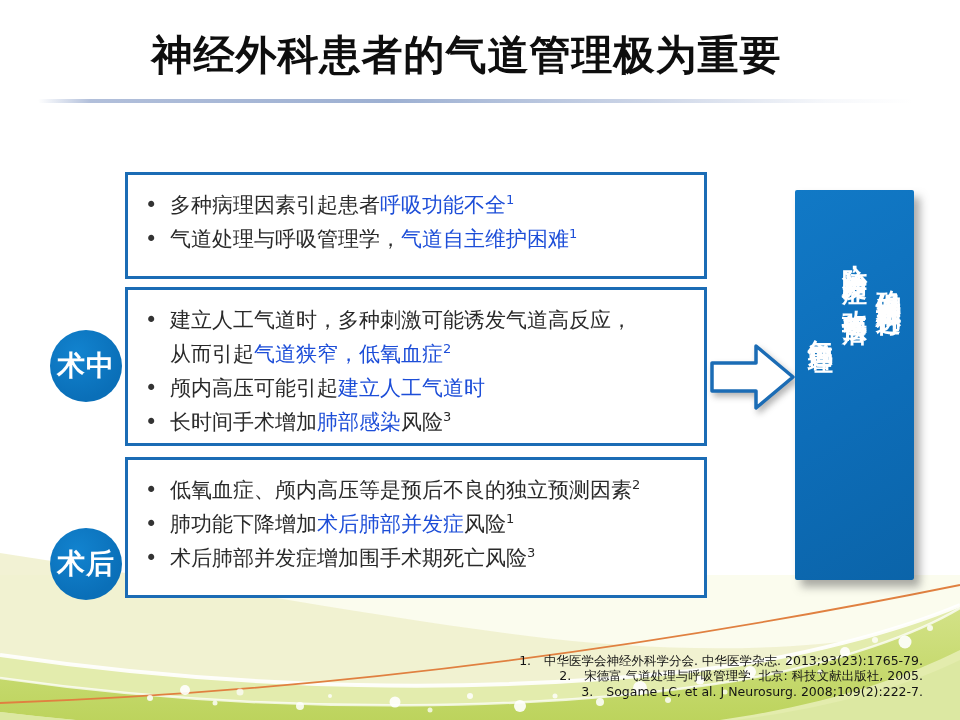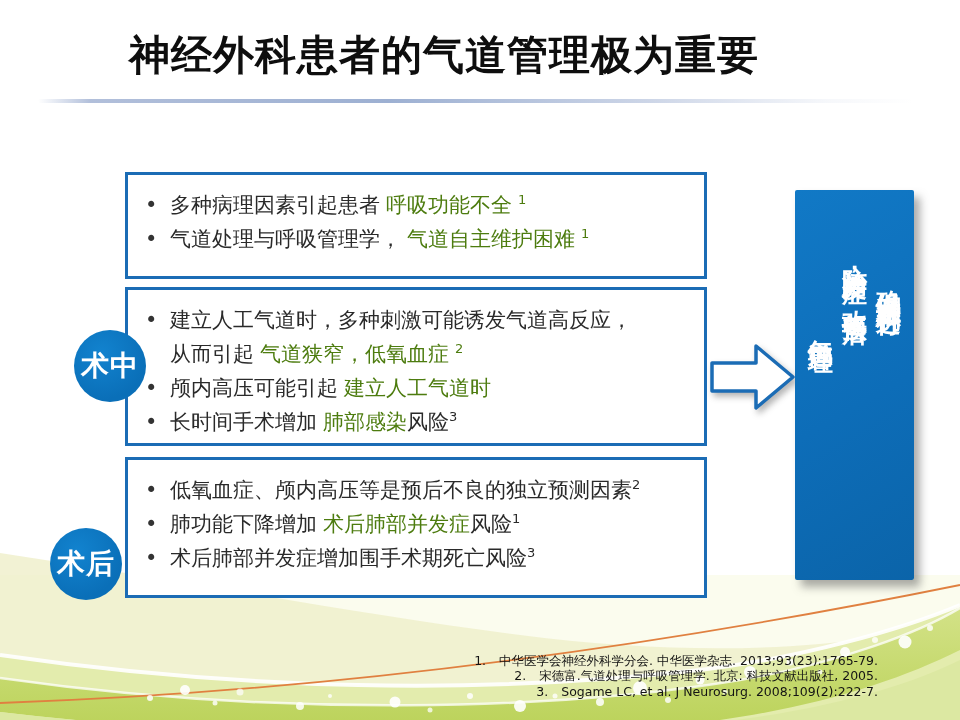--- a/index.html
+++ b/index.html
@@ -1,21 +1,21 @@
 <!DOCTYPE html>
 <html><head>
 <meta charset="utf-8">
 <style>
   html,body{margin:0;padding:0;}
   body{
     width:960px;height:720px;position:relative;overflow:hidden;
     background:#ffffff;
     font-family:"DejaVu Sans","Liberation Sans",sans-serif;
   }
-  .slide{position:absolute;inset:0;width:888px;height:720px;}
+  .slide{position:absolute;inset:0;width:888px;height:720px;padding-left:45px;}
 
   
   .title{
     position:absolute;top:28px;left:0;width:100%;
     text-align:center;font-size:41px;font-weight:800;color:#0e0e0e;
     letter-spacing:1px;margin:0;
   }
   .title-rule{
     position:absolute;top:99px;left:38px;width:876px;height:4px;
     background:linear-gradient(to right,
@@ -39,27 +39,27 @@
   .box-intra{top:287px;height:159px;}
   .box-post{top:457px;height:141px;}
 
   .badge{
     position:absolute;left:50px;width:72px;height:72px;border-radius:50%;
     background:radial-gradient(circle at 38% 32%, #1283cf 0%, #0a6fb8 70%);
     color:#fff;font-weight:800;font-size:28px;letter-spacing:1px;
     display:flex;align-items:center;justify-content:center;z-index:3;
   }
   .badge-pre {top:194px;}
-  .badge-intra{top:330px;margin-left:24px;}
+  .badge-intra{top:330px;}
   .badge-post{top:528px;}
 
   .bullet{display:flex;font-size:21px;line-height:34px;color:#2a2a2a;}
   .bullet .dot{width:25px;flex:none;padding-left:5px;color:#333;}
   .bullet .bullet-text{flex:1;}
-  .bullet .blue{color:#4d7c0f;margin-left:6px;}
+  .bullet .blue{color:#1d4ed8;}
   .bullet sup{font-size:13px;line-height:1;}
 
   
   .flow-arrow{position:absolute;left:709px;top:340px;z-index:2;
     filter:drop-shadow(3px 4px 3px rgba(90,90,90,.45));}
 
   
   .conclusion{
     position:absolute;left:795px;top:190px;width:119px;height:390px;
     background:linear-gradient(150deg,#1179c6 0%,#0d6db8 55%,#0b64a9 100%);

